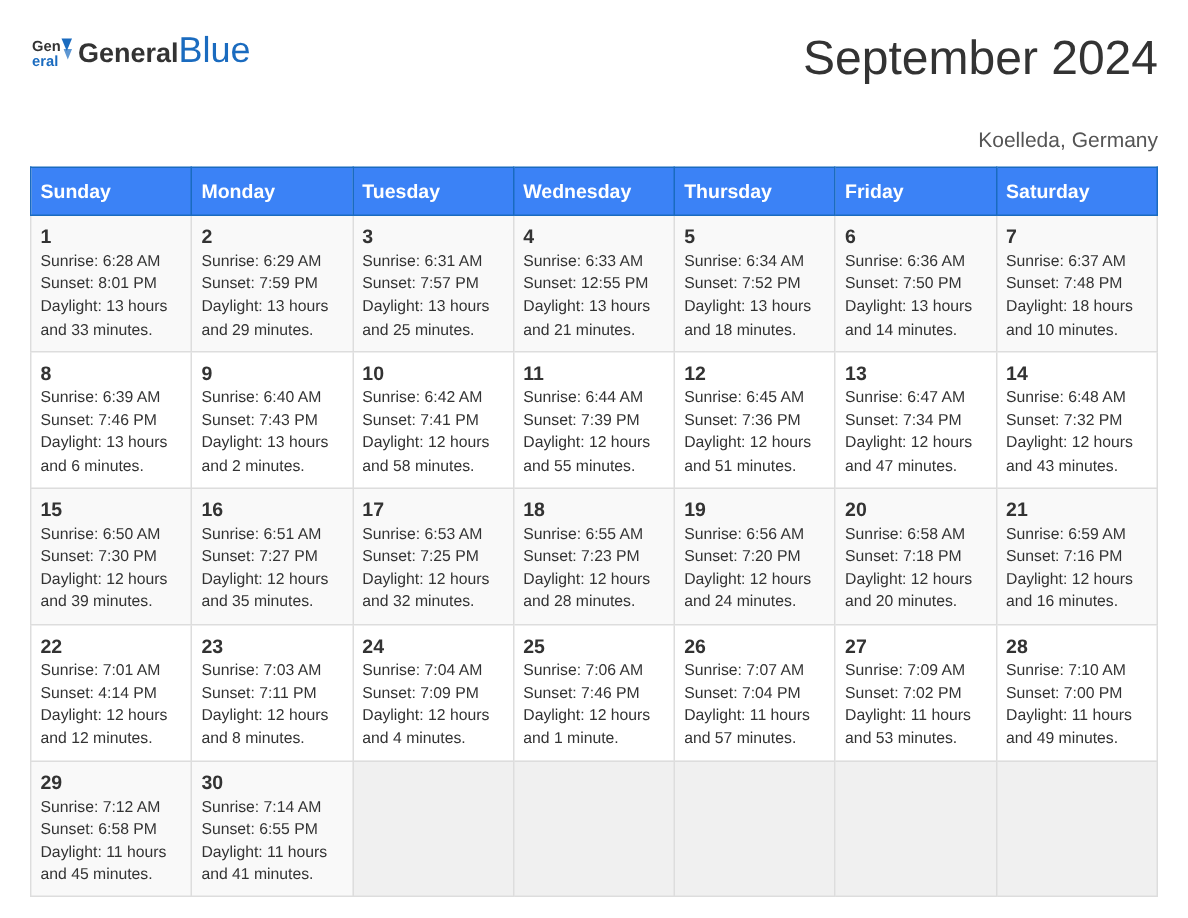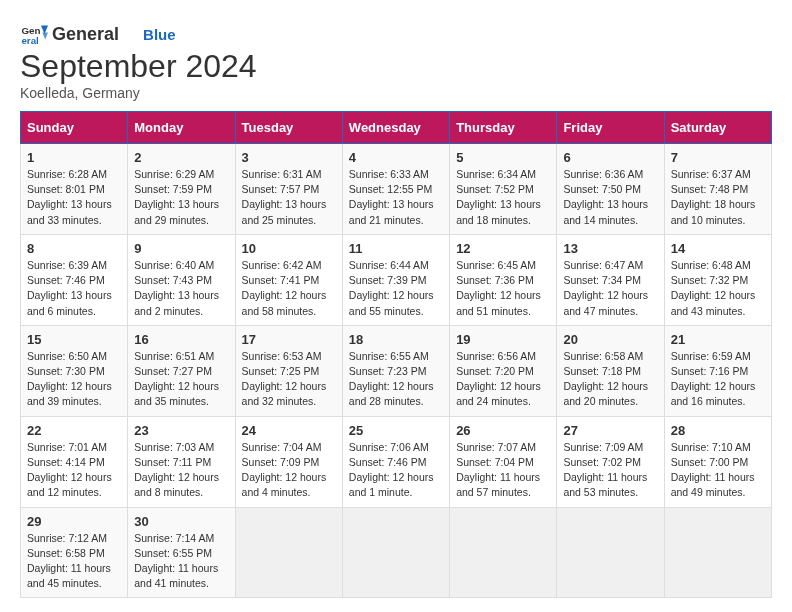--- a/index.html
+++ b/index.html
@@ -8,62 +8,61 @@
       background: #fff;
       width: 792px;
       min-height: 612px;
       padding: 20px;
     }
     .header-area {
       display: flex;
       justify-content: space-between;
       align-items: flex-start;
       margin-bottom: 10px;
-      flex-direction: column;
     }
     .logo {
       display: flex;
       align-items: center;
       gap: 4px;
     }
     .logo-text-general {
       font-size: 18px;
       font-weight: bold;
       color: #333;
       margin-top: 35px;
     }
     .logo-text-blue {
-      font-size: 15px;
-      font-weight: bold;
+      font-size: 24px;
+      font-weight: normal;
       color: #1a6bbf;
-      padding-left: 24px;
     }
     .logo-icon {
       width: 28px;
       height: 28px;
     }
     .title-area {
-      text-align: left;
+      text-align: right;
     }
     .month-title {
       font-size: 32px;
       font-weight: normal;
       color: #333;
     }
     .location {
       font-size: 14px;
       color: #555;
+      margin-top: 28px;
     }
     table {
       width: 100%;
       border-collapse: collapse;
       table-layout: fixed;
     }
     thead tr {
-      background-color: #be185d;
+      background-color: #3b82f6;
       color: #fff;
     }
     thead th {
       padding: 8px 6px;
       font-size: 13px;
       font-weight: bold;
       text-align: left;
       border: 1px solid #1a6bbf;
     }
     tbody tr {

